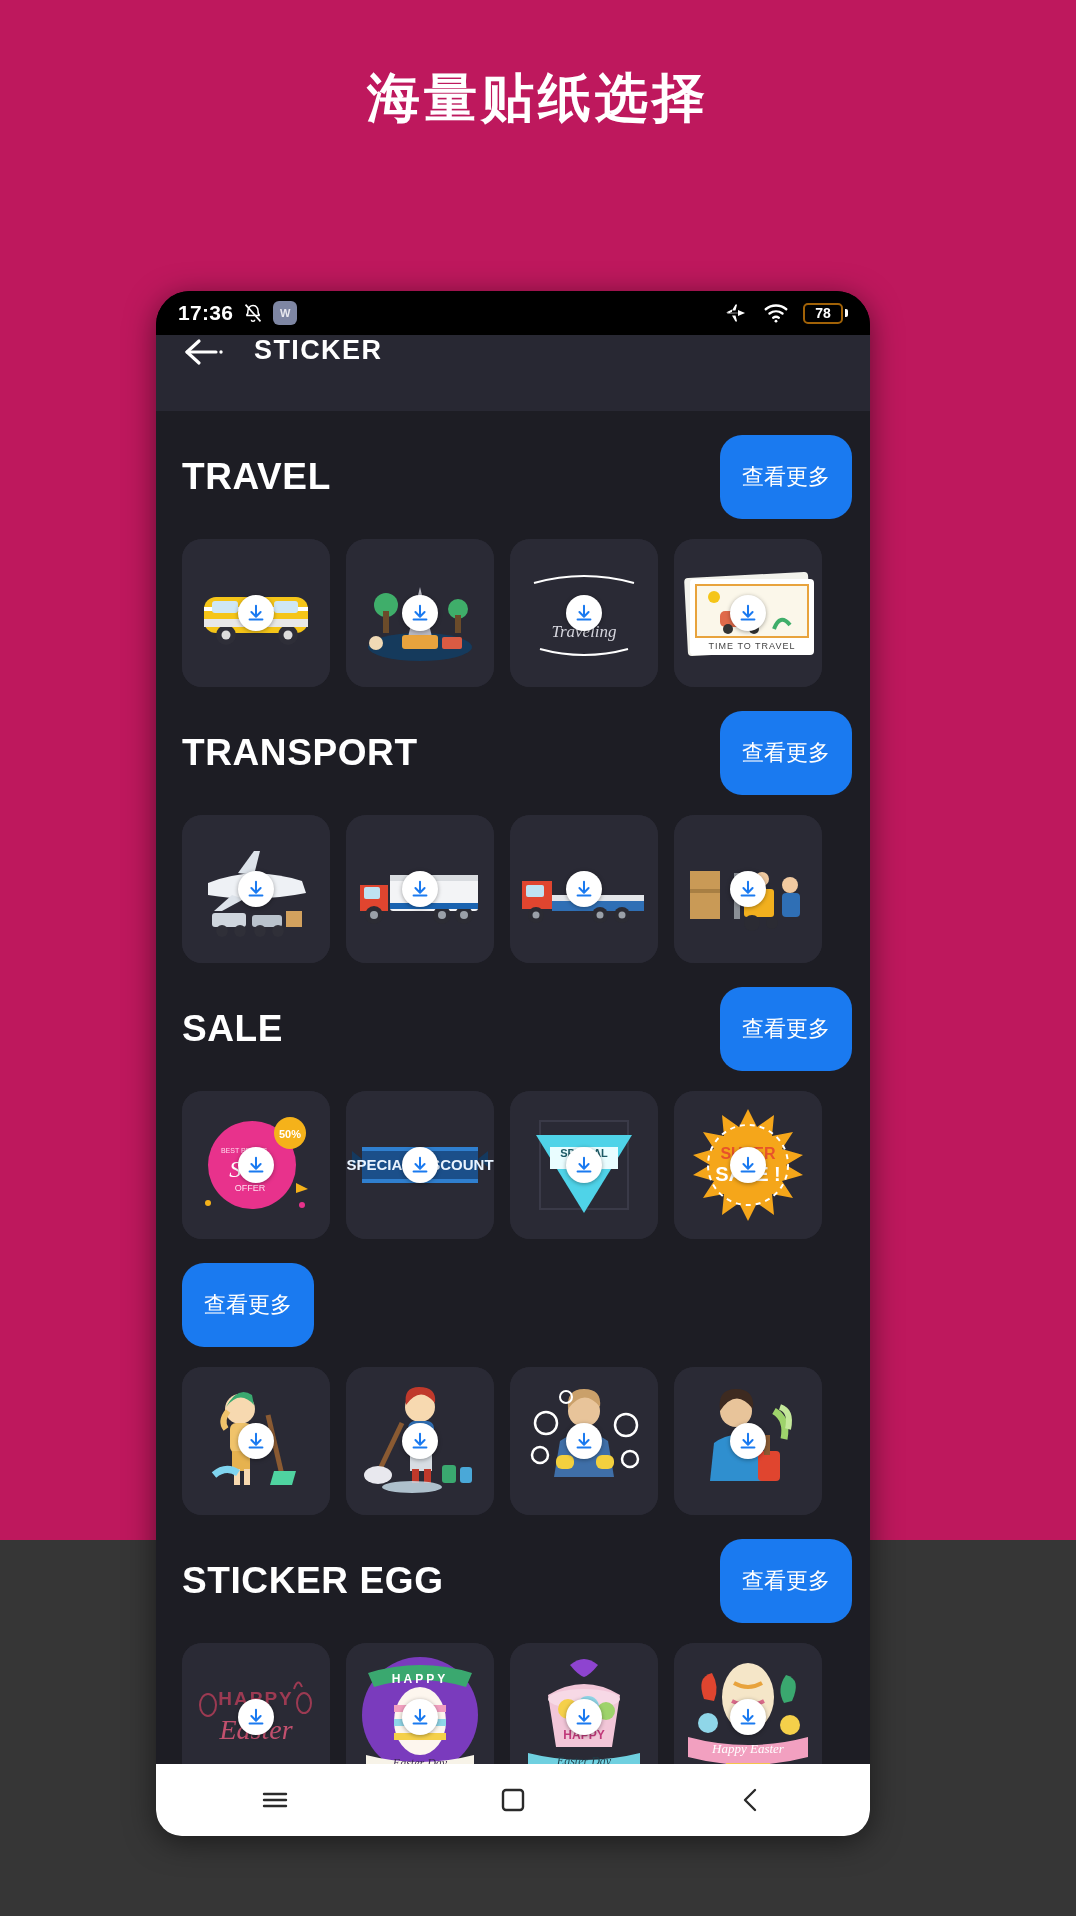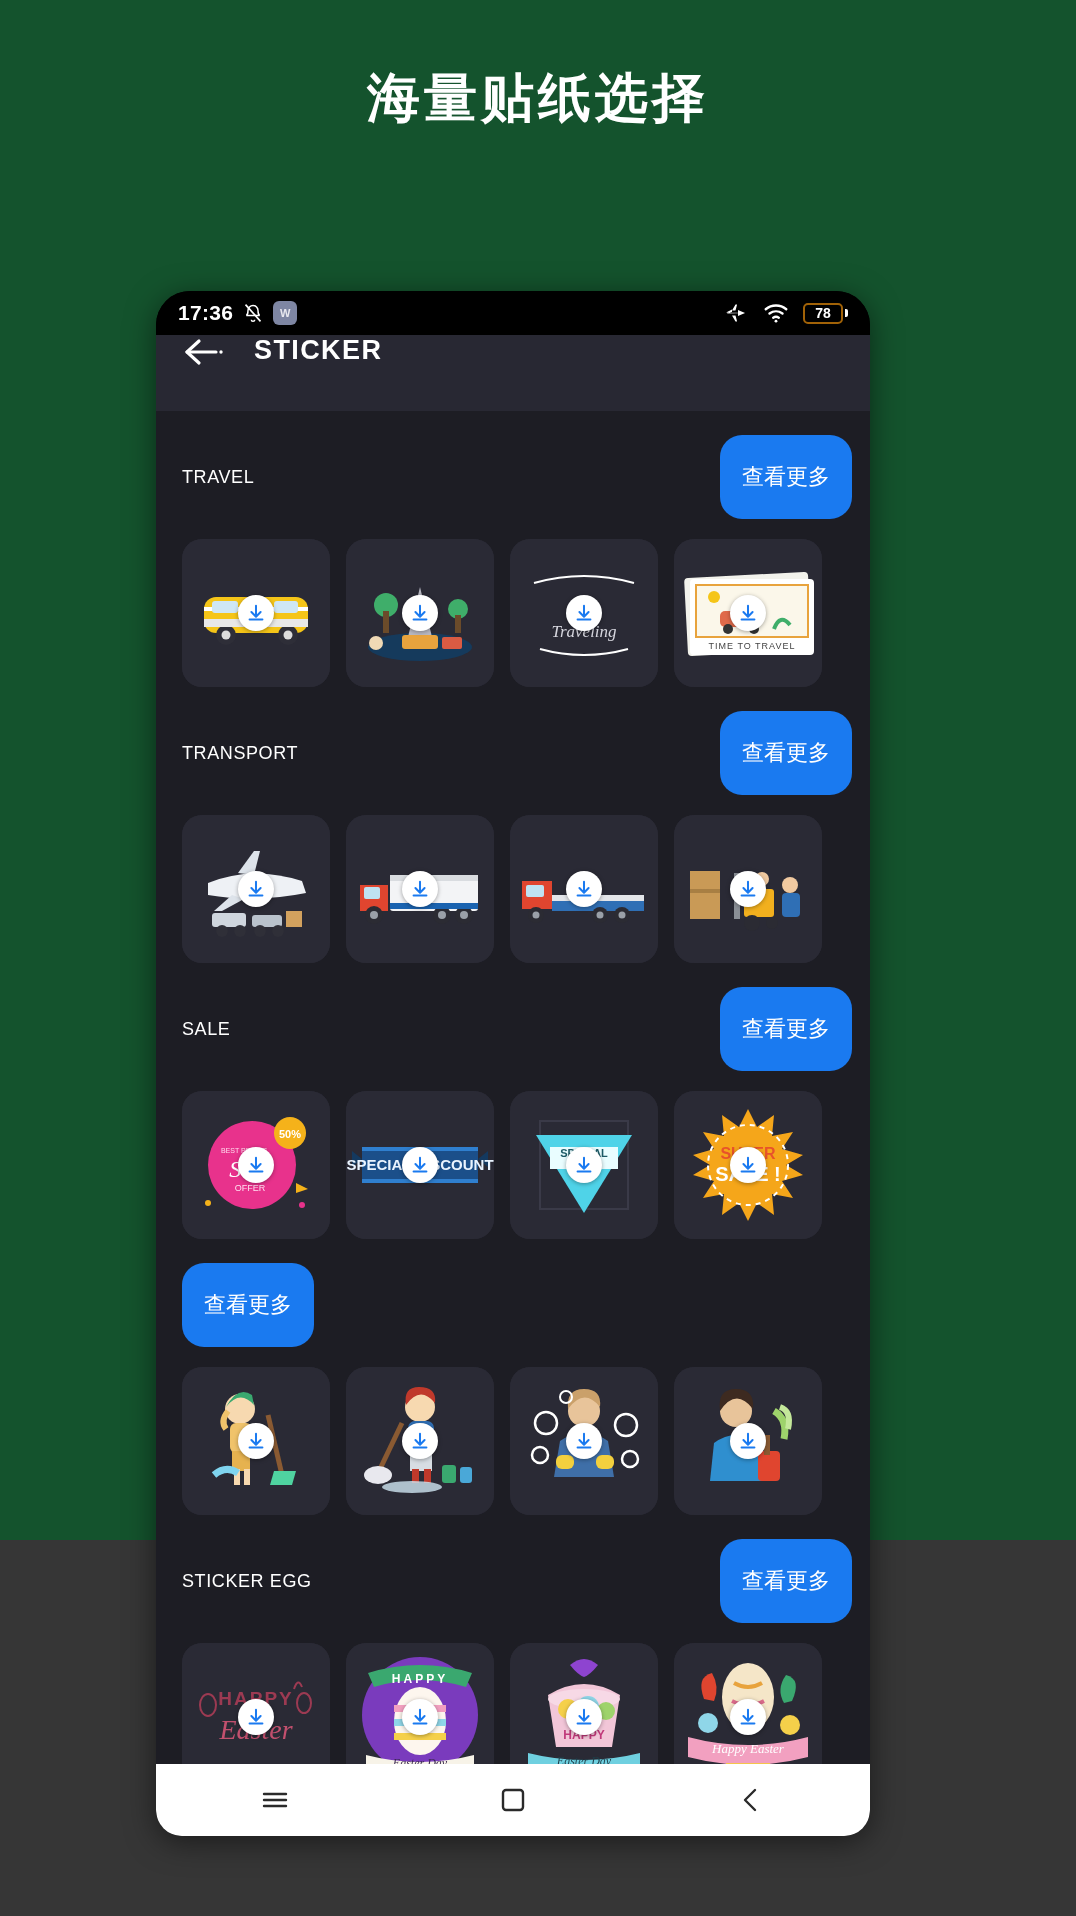--- a/index.html
+++ b/index.html
@@ -2,21 +2,21 @@
 <html><head>
 <meta charset="utf-8">
 <style>
   * { box-sizing: border-box; margin: 0; padding: 0; }
   html, body {
     width: 1076px; height: 1916px;
     background: #363636;
     font-family: "Liberation Sans", "DejaVu Sans", sans-serif;
     overflow: hidden;
   }
-  .page { position: relative; width: 1076px; height: 1540px; background: #14532d; }
+  .page { position: relative; width: 1076px; height: 1540px; background: #be185d; }
 
   
   .promo-title {
     position: absolute; top: 63px; left: 0; width: 1076px;
     text-align: center;
     color: #ffffff;
     font-size: 53px;
     font-weight: bold;
     letter-spacing: 4px;
     font-family: "Liberation Sans", "DejaVu Sans", sans-serif;
@@ -78,21 +78,21 @@
     letter-spacing: 1.4px; margin-left: 26px;
   }
 
   .scroll { position: relative; }
 
   .section-head {
     display: flex; align-items: center; justify-content: space-between;
     padding: 24px 18px 20px 26px;
   }
   .section-title {
-    color: #ffffff; font-size: 18px; font-weight: 400; letter-spacing: .6px;
+    color: #ffffff; font-size: 37px; font-weight: 700; letter-spacing: .6px;
   }
   .see-more {
     background: #1a7af0; color: #ffffff;
     border: none; border-radius: 22px;
     font-size: 22px; padding: 27px 22px;
     font-family: "Liberation Sans", "DejaVu Sans", sans-serif;
     cursor: pointer; white-space: nowrap;
   }
 
   .tile-row {

